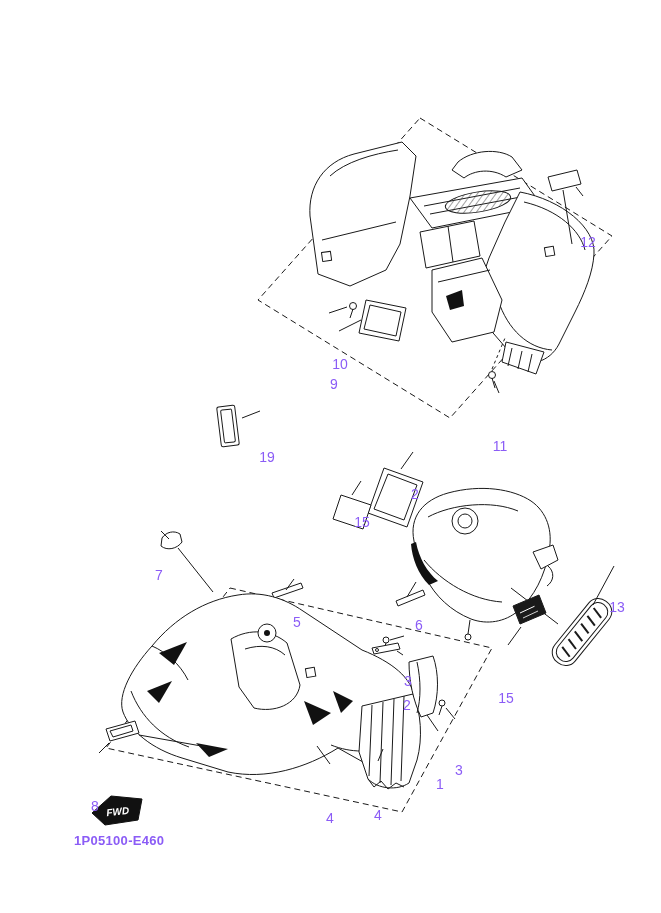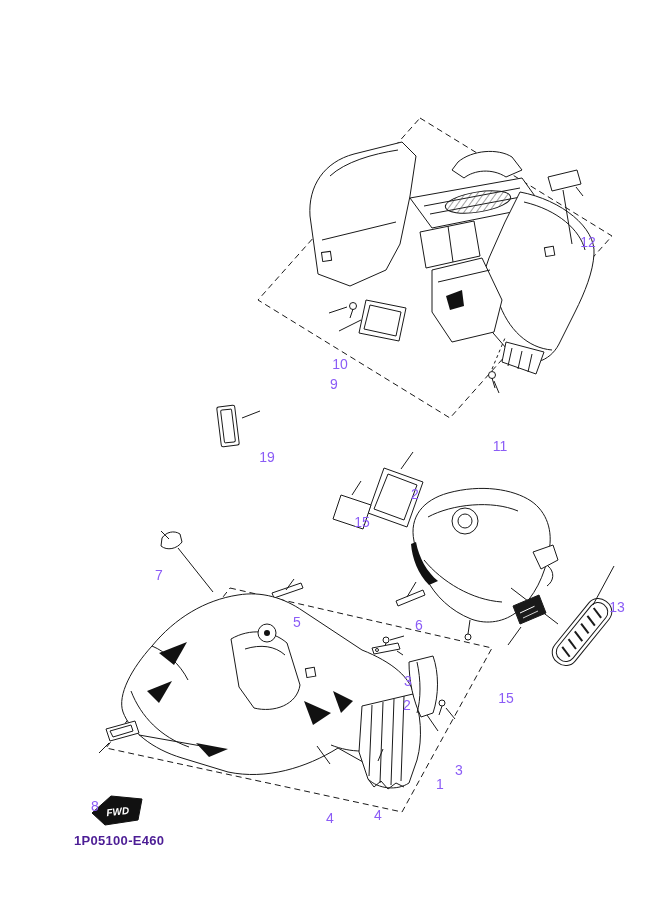--- a/index.html
+++ b/index.html
@@ -9,21 +9,21 @@
     overflow:hidden;font-family:"Liberation Sans",sans-serif;color:#111;
   }
   .canvas svg{position:absolute;left:0;top:0;}
   .callout{
     position:absolute;transform:translate(-50%,-50%);
     font-size:14px;line-height:1;color:#8b5cf6;
     font-family:"Liberation Sans",sans-serif;white-space:nowrap;margin-top:48px;
   }
   .part-code{
     position:absolute;left:74px;top:833px;
-    font-size:13px;font-weight:600;letter-spacing:.3px;color:#4c1d95;
+    font-size:13px;font-weight:600;letter-spacing:.3px;color:#8b5cf6;
   }
 </style>
 </head>
 <body>
 
 <div class="canvas">
 
 <svg width="661" height="913" viewBox="0 0 661 913">
   <defs>
     <pattern id="hatch45" width="5" height="5" patternUnits="userSpaceOnUse" patternTransform="rotate(45)">

